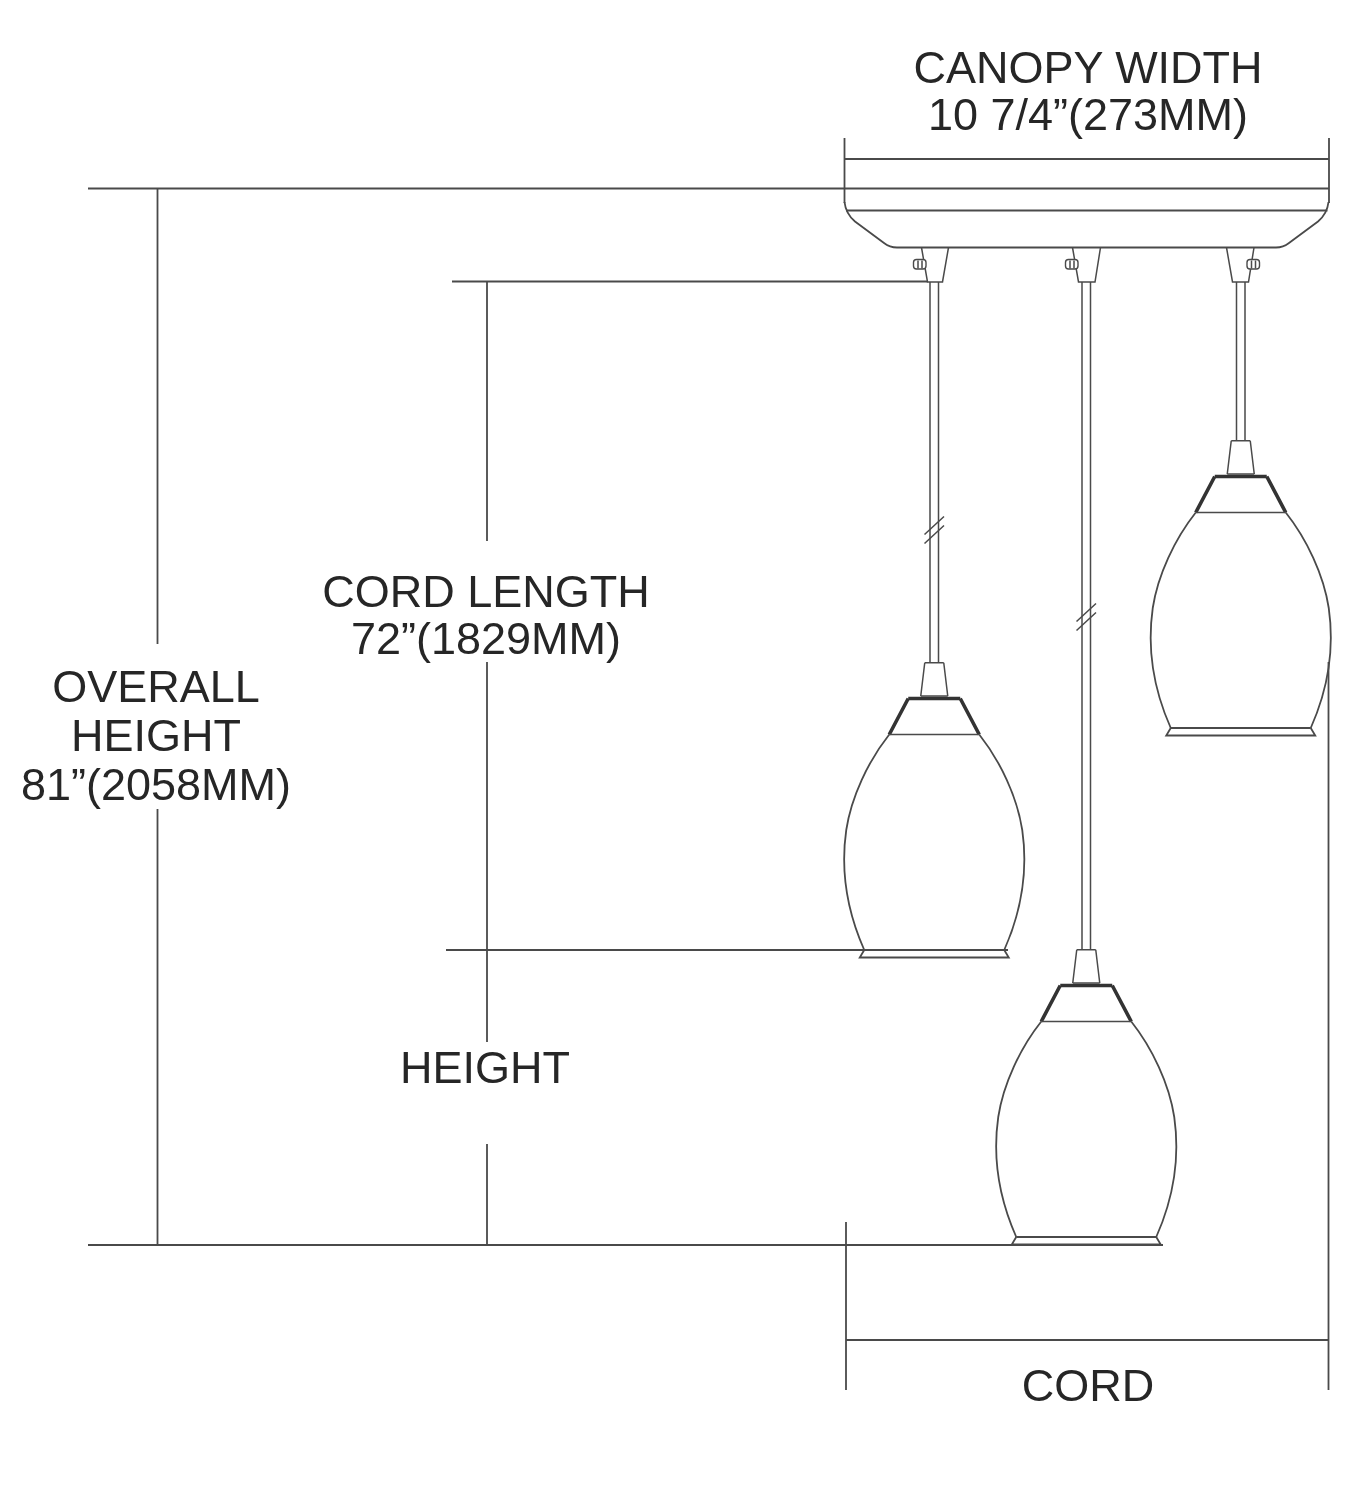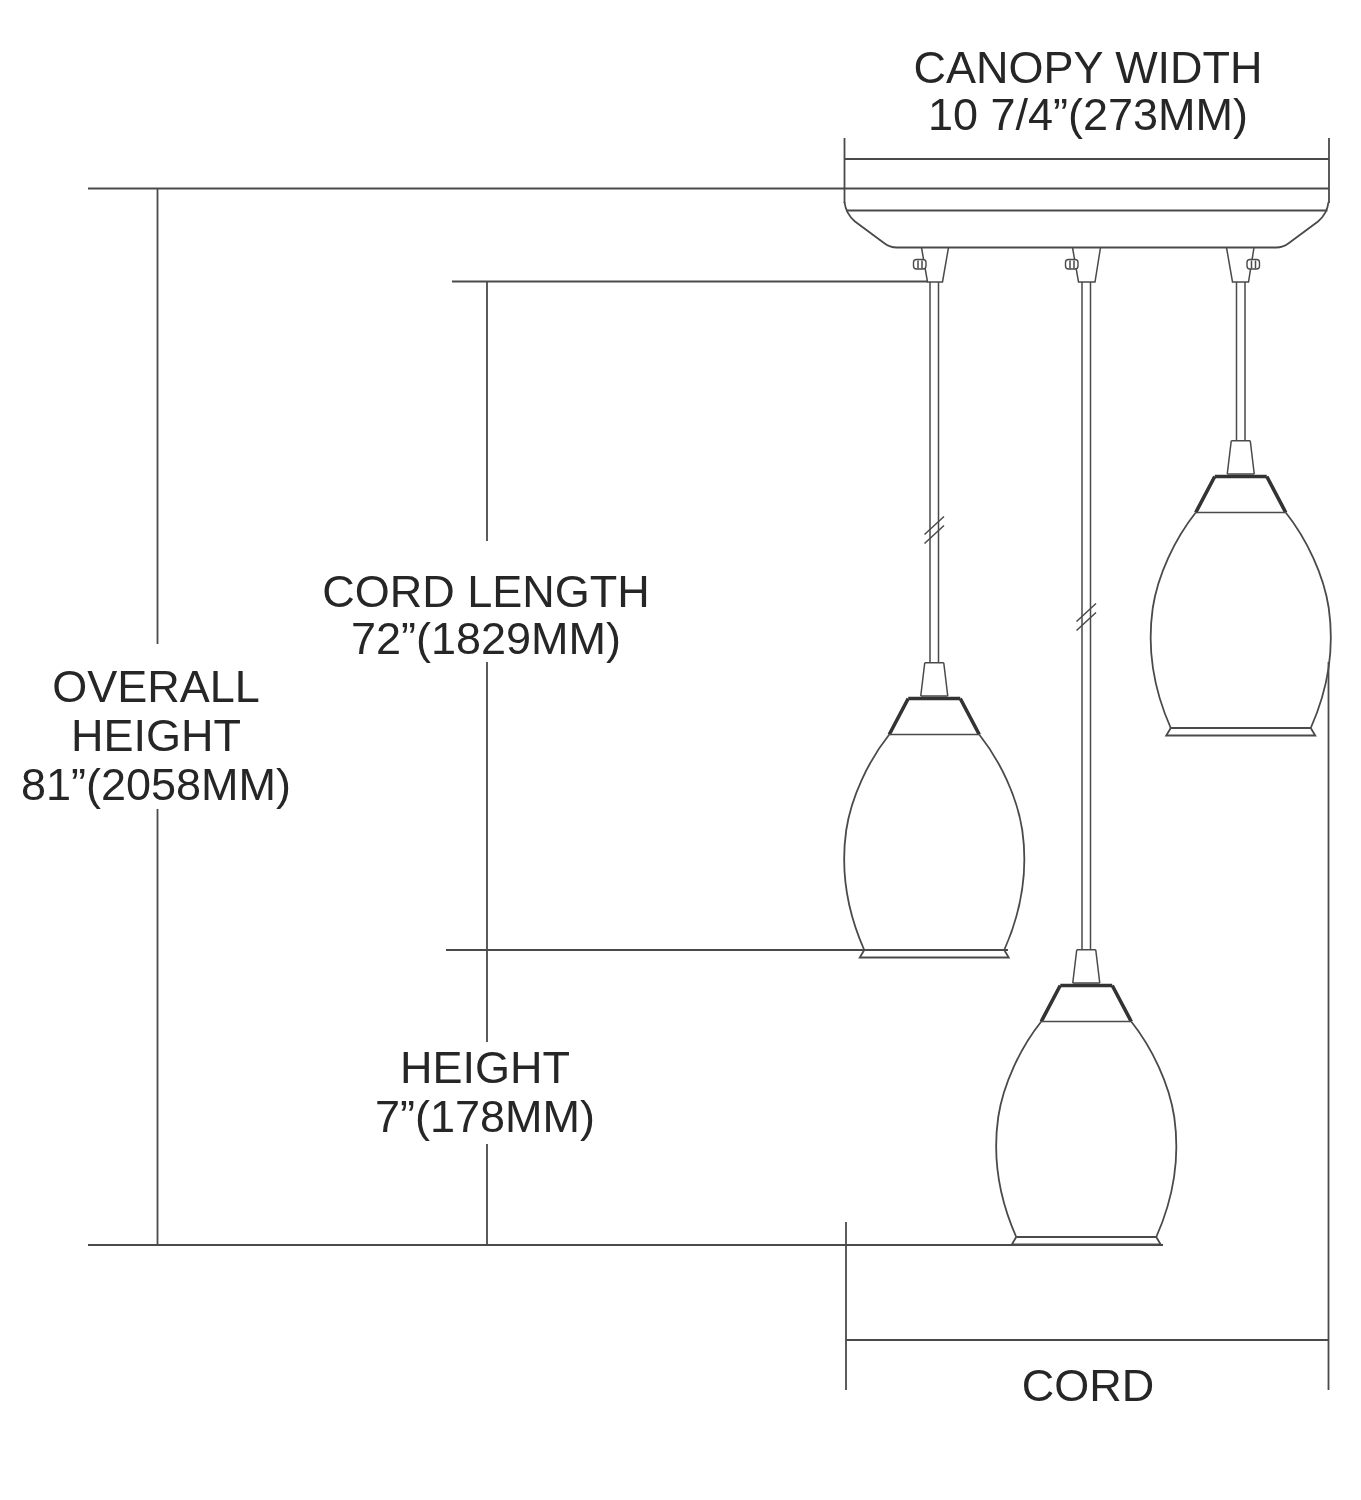--- a/index.html
+++ b/index.html
@@ -126,20 +126,19 @@
     <div>81”(2058MM)</div>
   </div>
 
   <div class="dim-label" style="left:486px; top:568px; line-height:47px;">
     <div>CORD LENGTH</div>
     <div>72”(1829MM)</div>
   </div>
 
   <div class="dim-label" style="left:485px; top:1043px; line-height:49px;">
     <div>HEIGHT</div>
-    <div>7”(178MM)</div>
   </div>
 
   <div class="dim-label" style="left:1088px; top:1360px; line-height:51px;">
     <div>CORD</div>
   </div>
 
 </div>
 
 </body></html>

